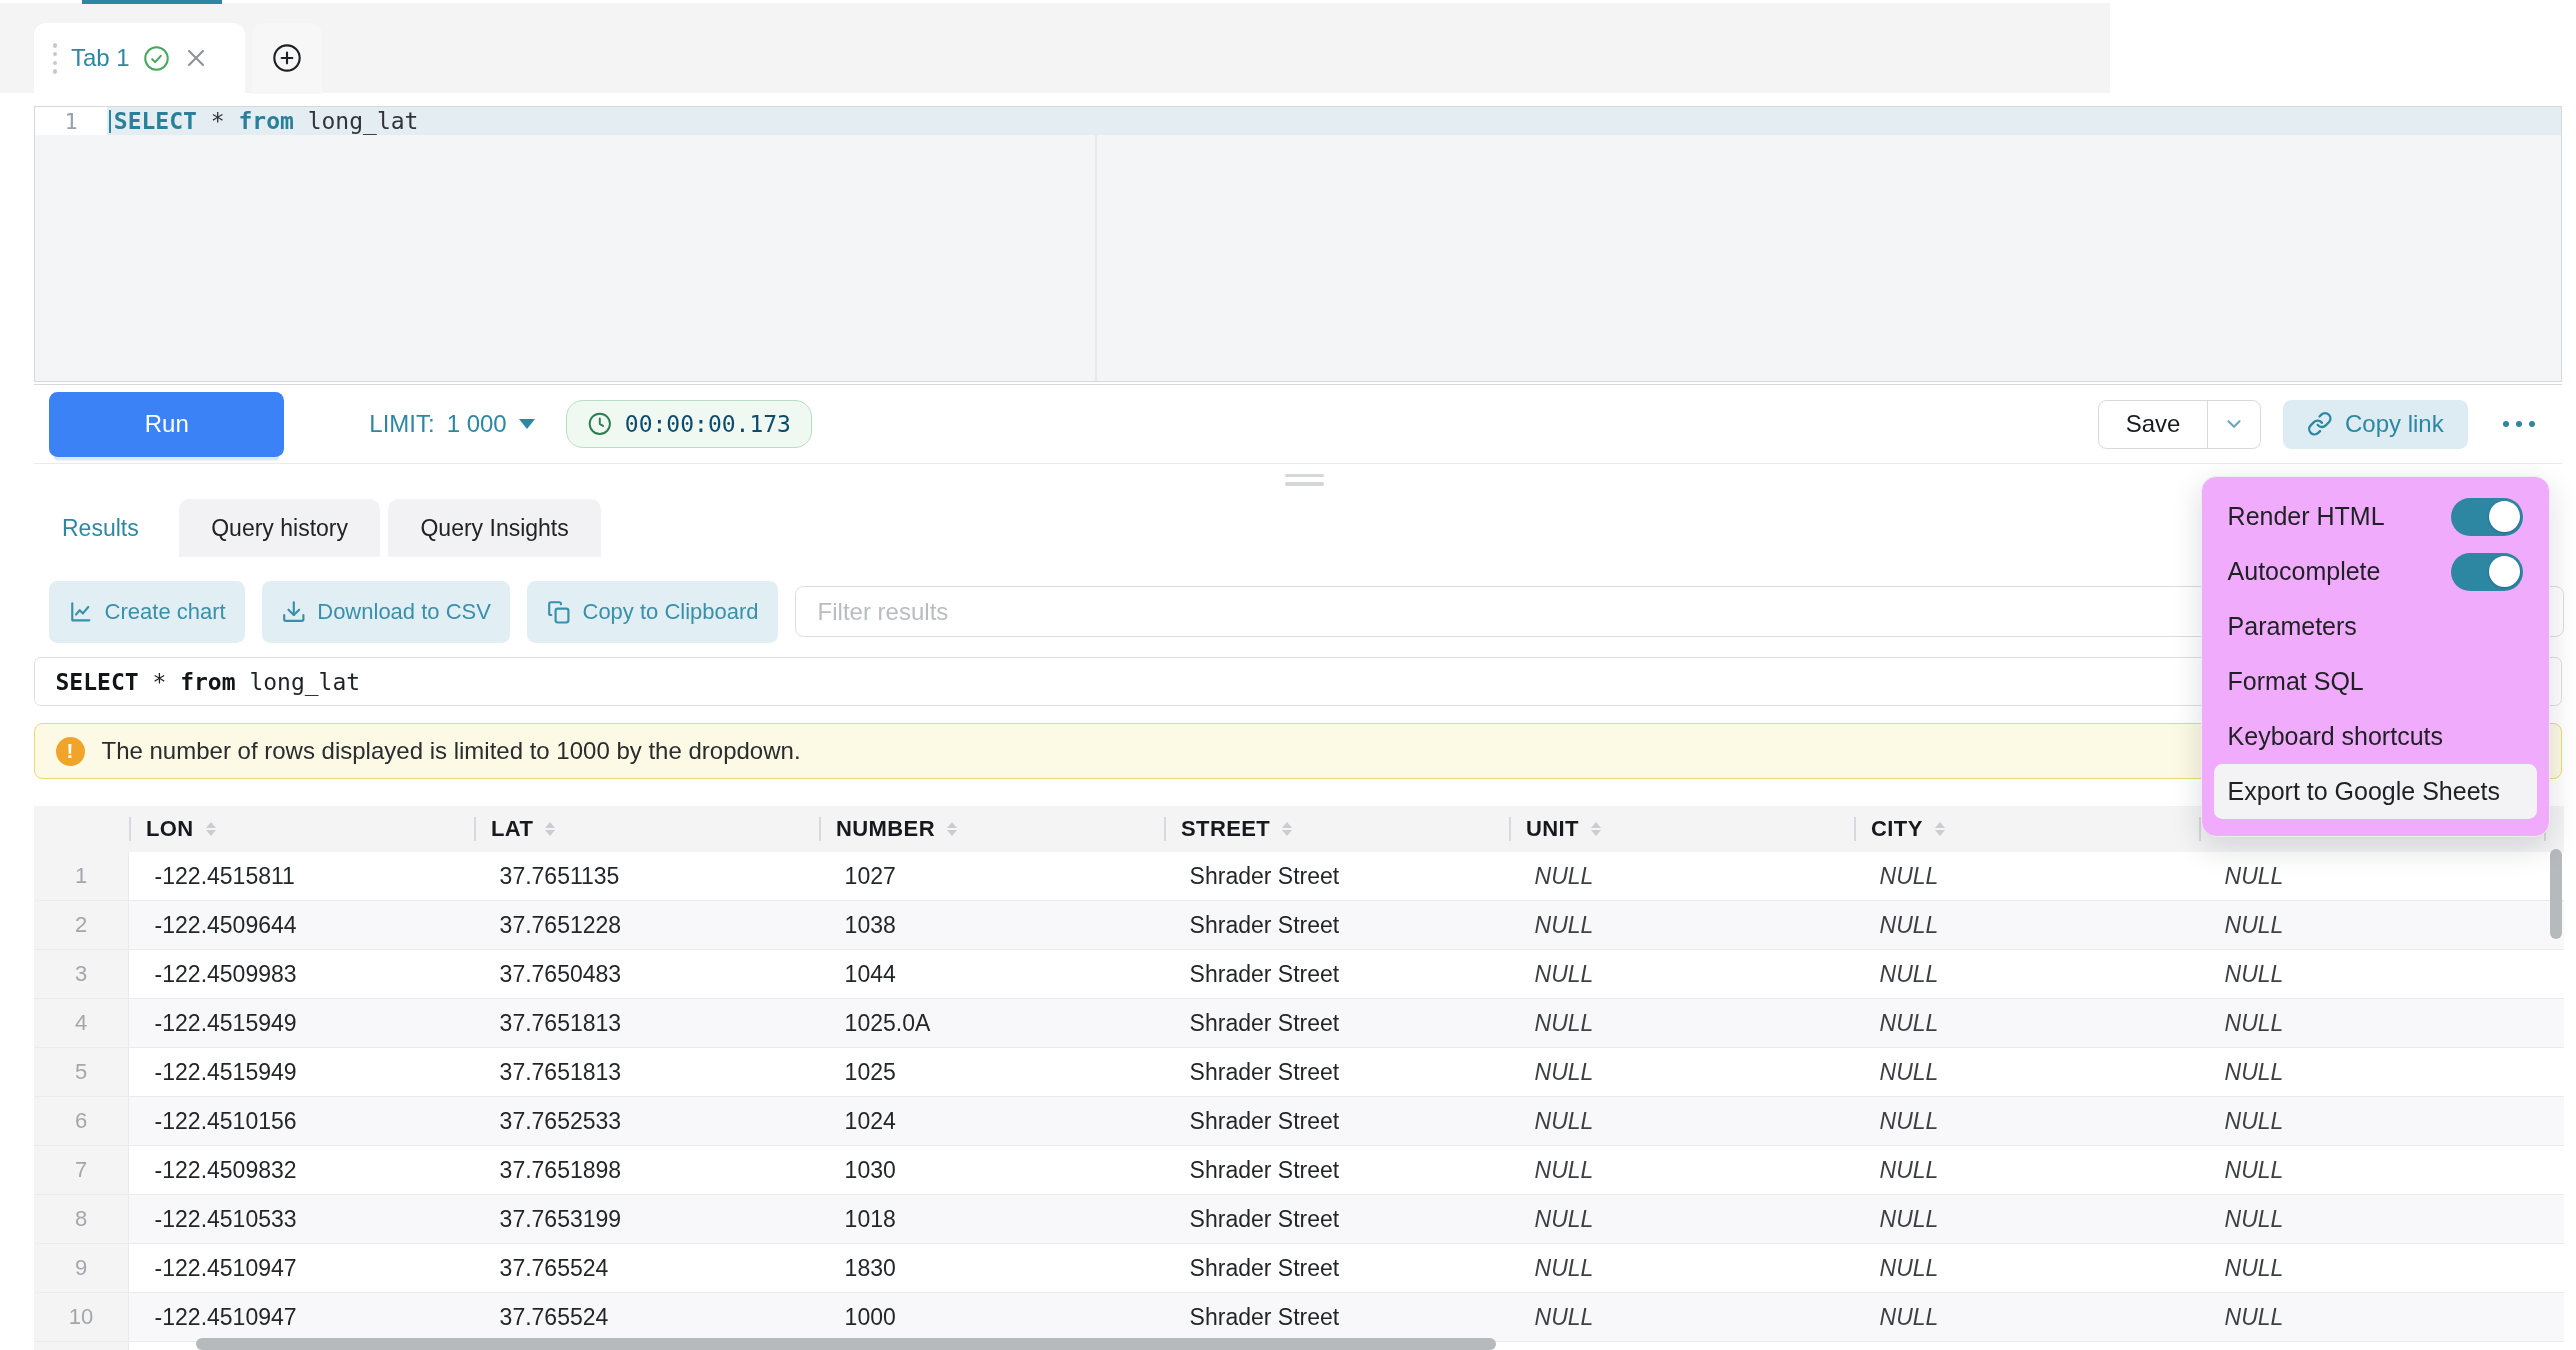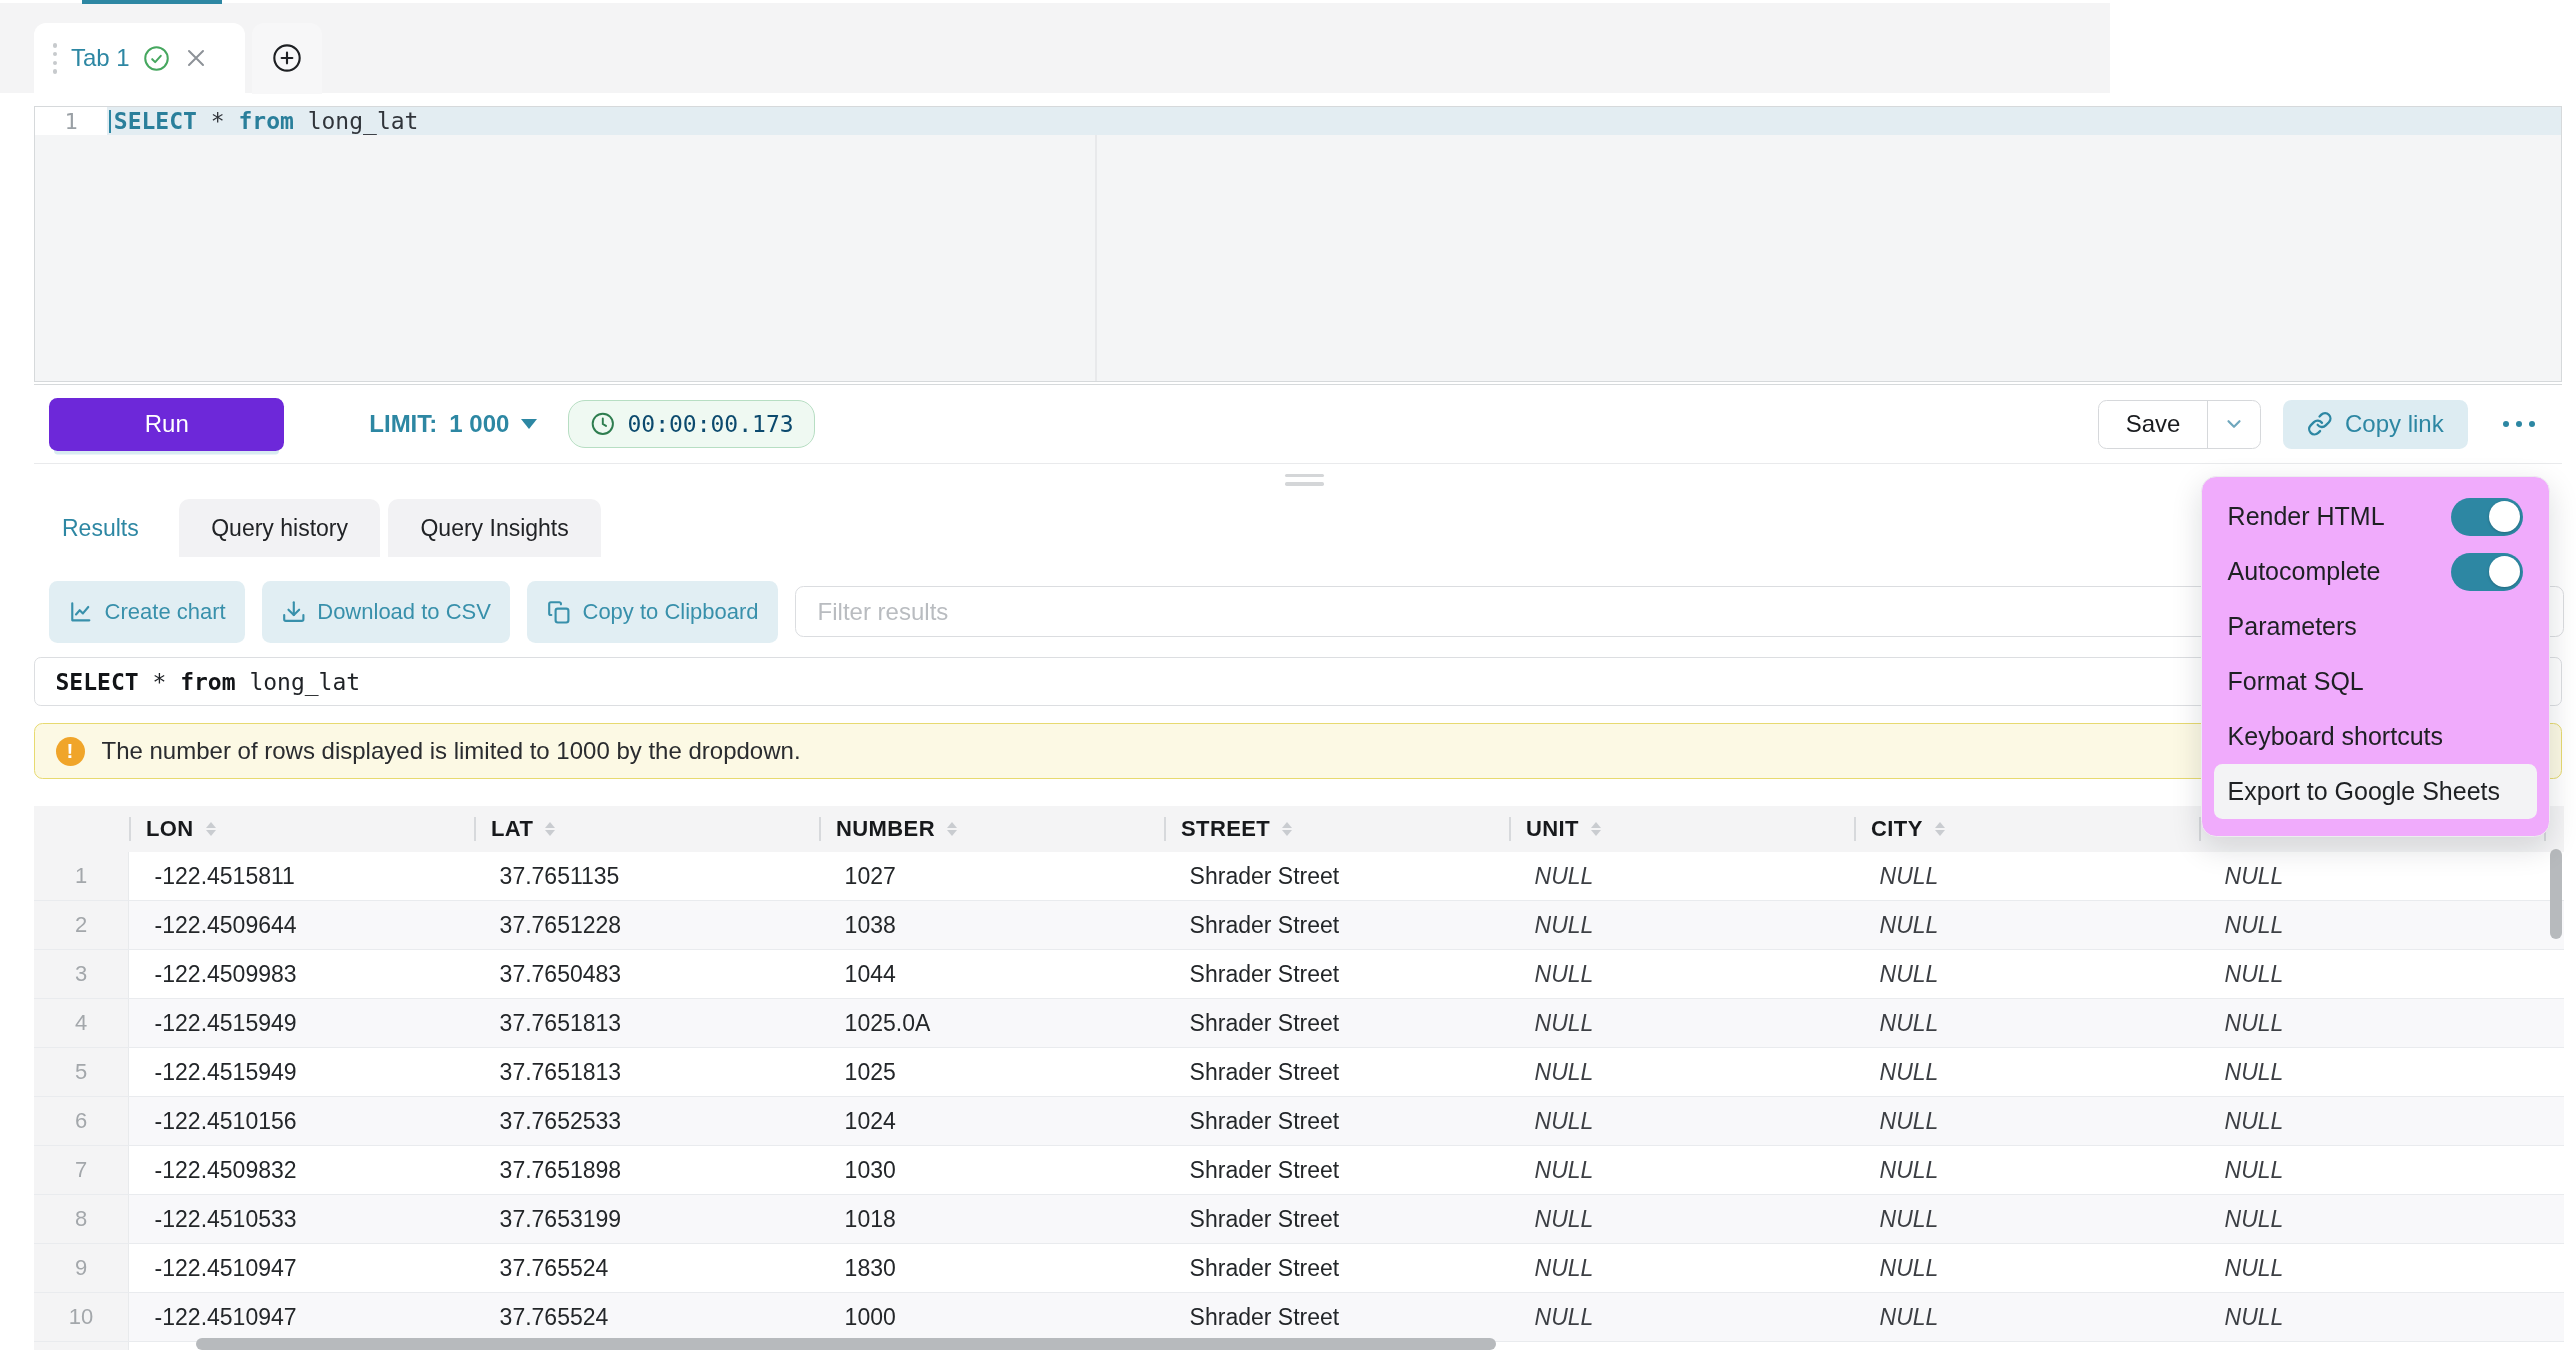--- a/index.html
+++ b/index.html
@@ -25,22 +25,22 @@
   .ed-gutter { width:72px; background:#fff; display:flex; align-items:center; justify-content:center; color:#9aa0a5; font-size:22px; }
   .ed-line { flex:1; background:#e3edf2; position:relative; display:flex; align-items:center; padding-left:6.8px; font-size:23px; }
   .ed-cursor { position:absolute; left:1.7px; top:2.6px; width:2.6px; height:23px; background:#2d87a3; }
   .ed-kw { color:#2a7f9b; font-weight:700; }
   .ed-txt { color:#30343a; }
   .ed-body { flex:1; position:relative; }
   .ed-divider { position:absolute; left:1060px; top:0; bottom:0; width:1.7px; background:#e8e9eb; }
 
   
   #toolbar { position:absolute; left:34px; top:384px; width:2528px; height:80px; background:#fff; border-top:1.7px solid #d6d9db; border-bottom:1.7px solid #e9eaec; display:flex; align-items:center; padding:0 15.3px; }
-  #run-btn { width:235px; height:53px; background:#6d28d9; color:#fff; font-size:24px; border:none; border-radius:8.5px; display:flex; align-items:center; justify-content:center; box-shadow:0 8.5px 0 -5.1px #d8ebf1; }
-  #limit-group { margin-left:85px; display:flex; align-items:center; gap:12px; color:#2d87a3; font-size:24px; font-weight:700;justify-content:space-between; }
+  #run-btn { width:235px; height:65px; background:#3b82f6; color:#fff; font-size:24px; border:none; border-radius:8.5px; display:flex; align-items:center; justify-content:center; box-shadow:0 8.5px 0 -5.1px #d8ebf1; }
+  #limit-group { margin-left:85px; display:flex; align-items:center; gap:12px; color:#2d87a3; font-size:24px; font-weight:400;justify-content:space-between; }
   .caret-down { width:0; height:0; border-left:8.5px solid transparent; border-right:8.5px solid transparent; border-top:10.2px solid #2d87a3; }
   #timer-badge { margin-left:31px; height:48px; padding:0 20.5px; background:#eff9f2; border:1.7px solid #b7dec3; border-radius:17px; display:flex; align-items:center; gap:12px; color:#0c4a6e; font-size:23px; }
   #toolbar .spacer { flex:1; }
   #save-split { height:49px; border:1.7px solid #d6d8db; border-radius:8.5px; display:flex; align-items:stretch; background:#fff; }
   #save-main { padding:0 27px; display:flex; align-items:center; font-size:24px; color:#1a1c1f; }
   #save-caret { width:53px; display:flex; align-items:center; justify-content:center; border-left:1.7px solid #d6d8db; }
   #copy-link-btn { margin-left:22px; height:49px; background:#ddecf2; border-radius:8.5px; padding:0 24px; display:flex; align-items:center; gap:12px; color:#2d87a3; font-size:24px; }
   #more-btn { margin-left:24px; width:55px; height:49px; display:flex; align-items:center; justify-content:center; gap:6.8px; }
   #more-btn i { width:6px; height:6px; border-radius:50%; background:#2d87a3; }
 

